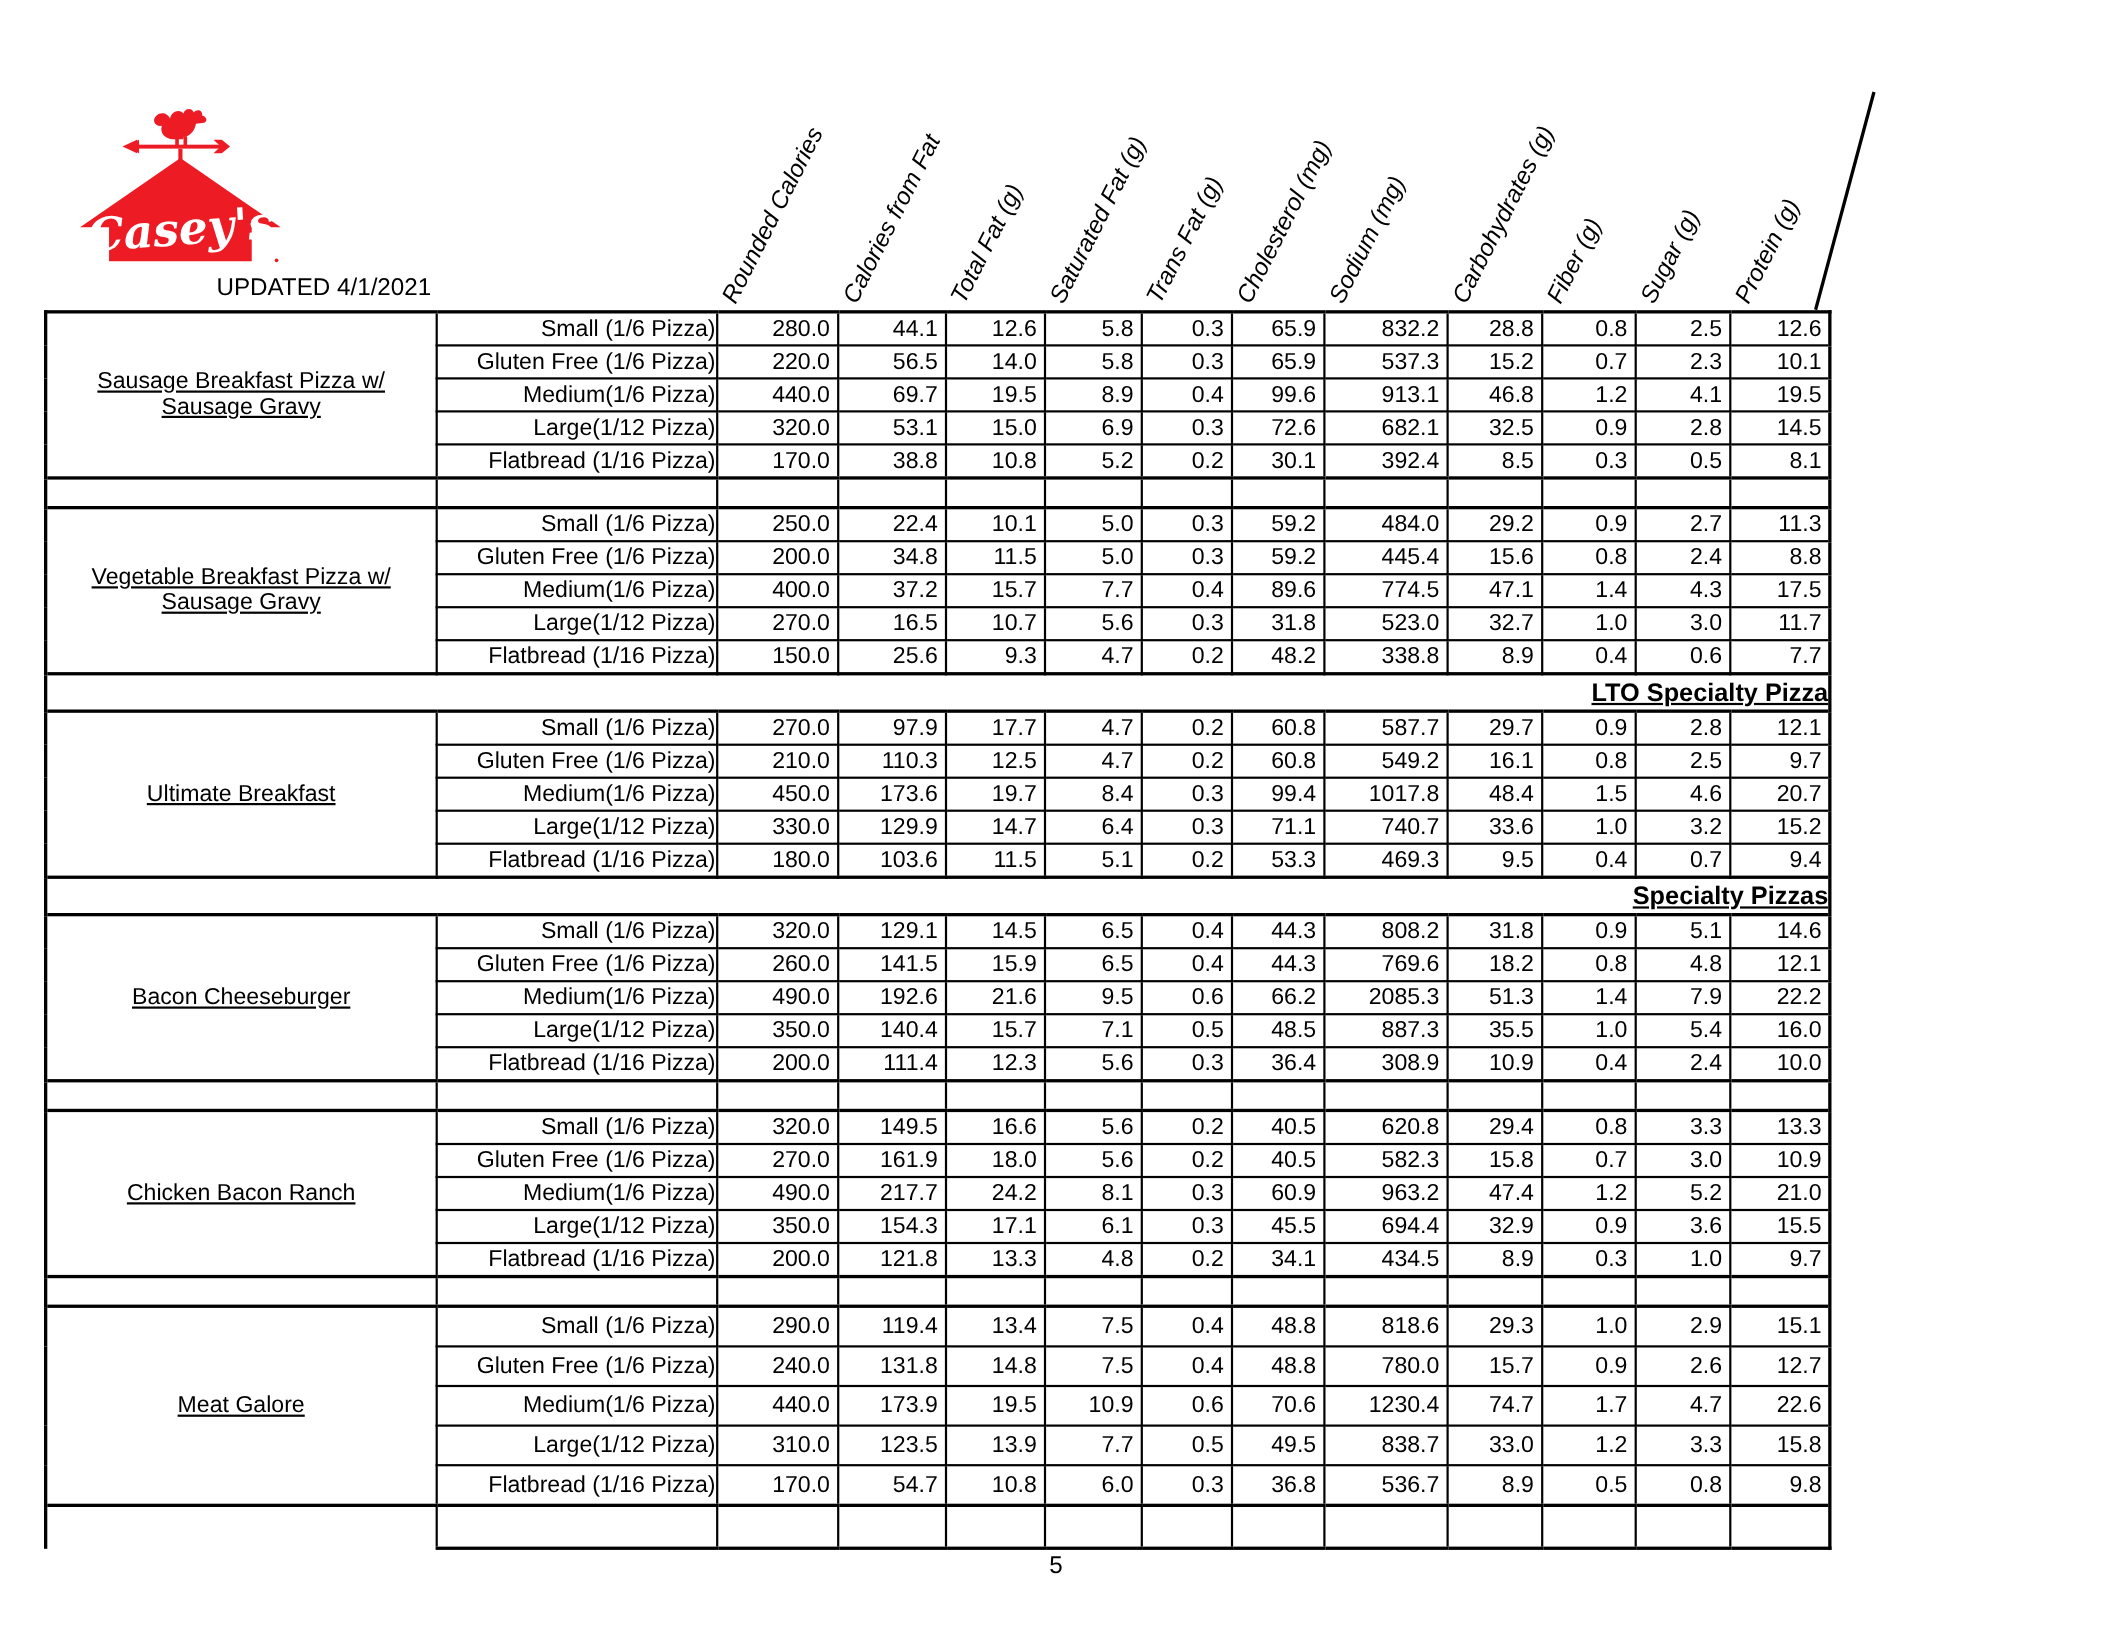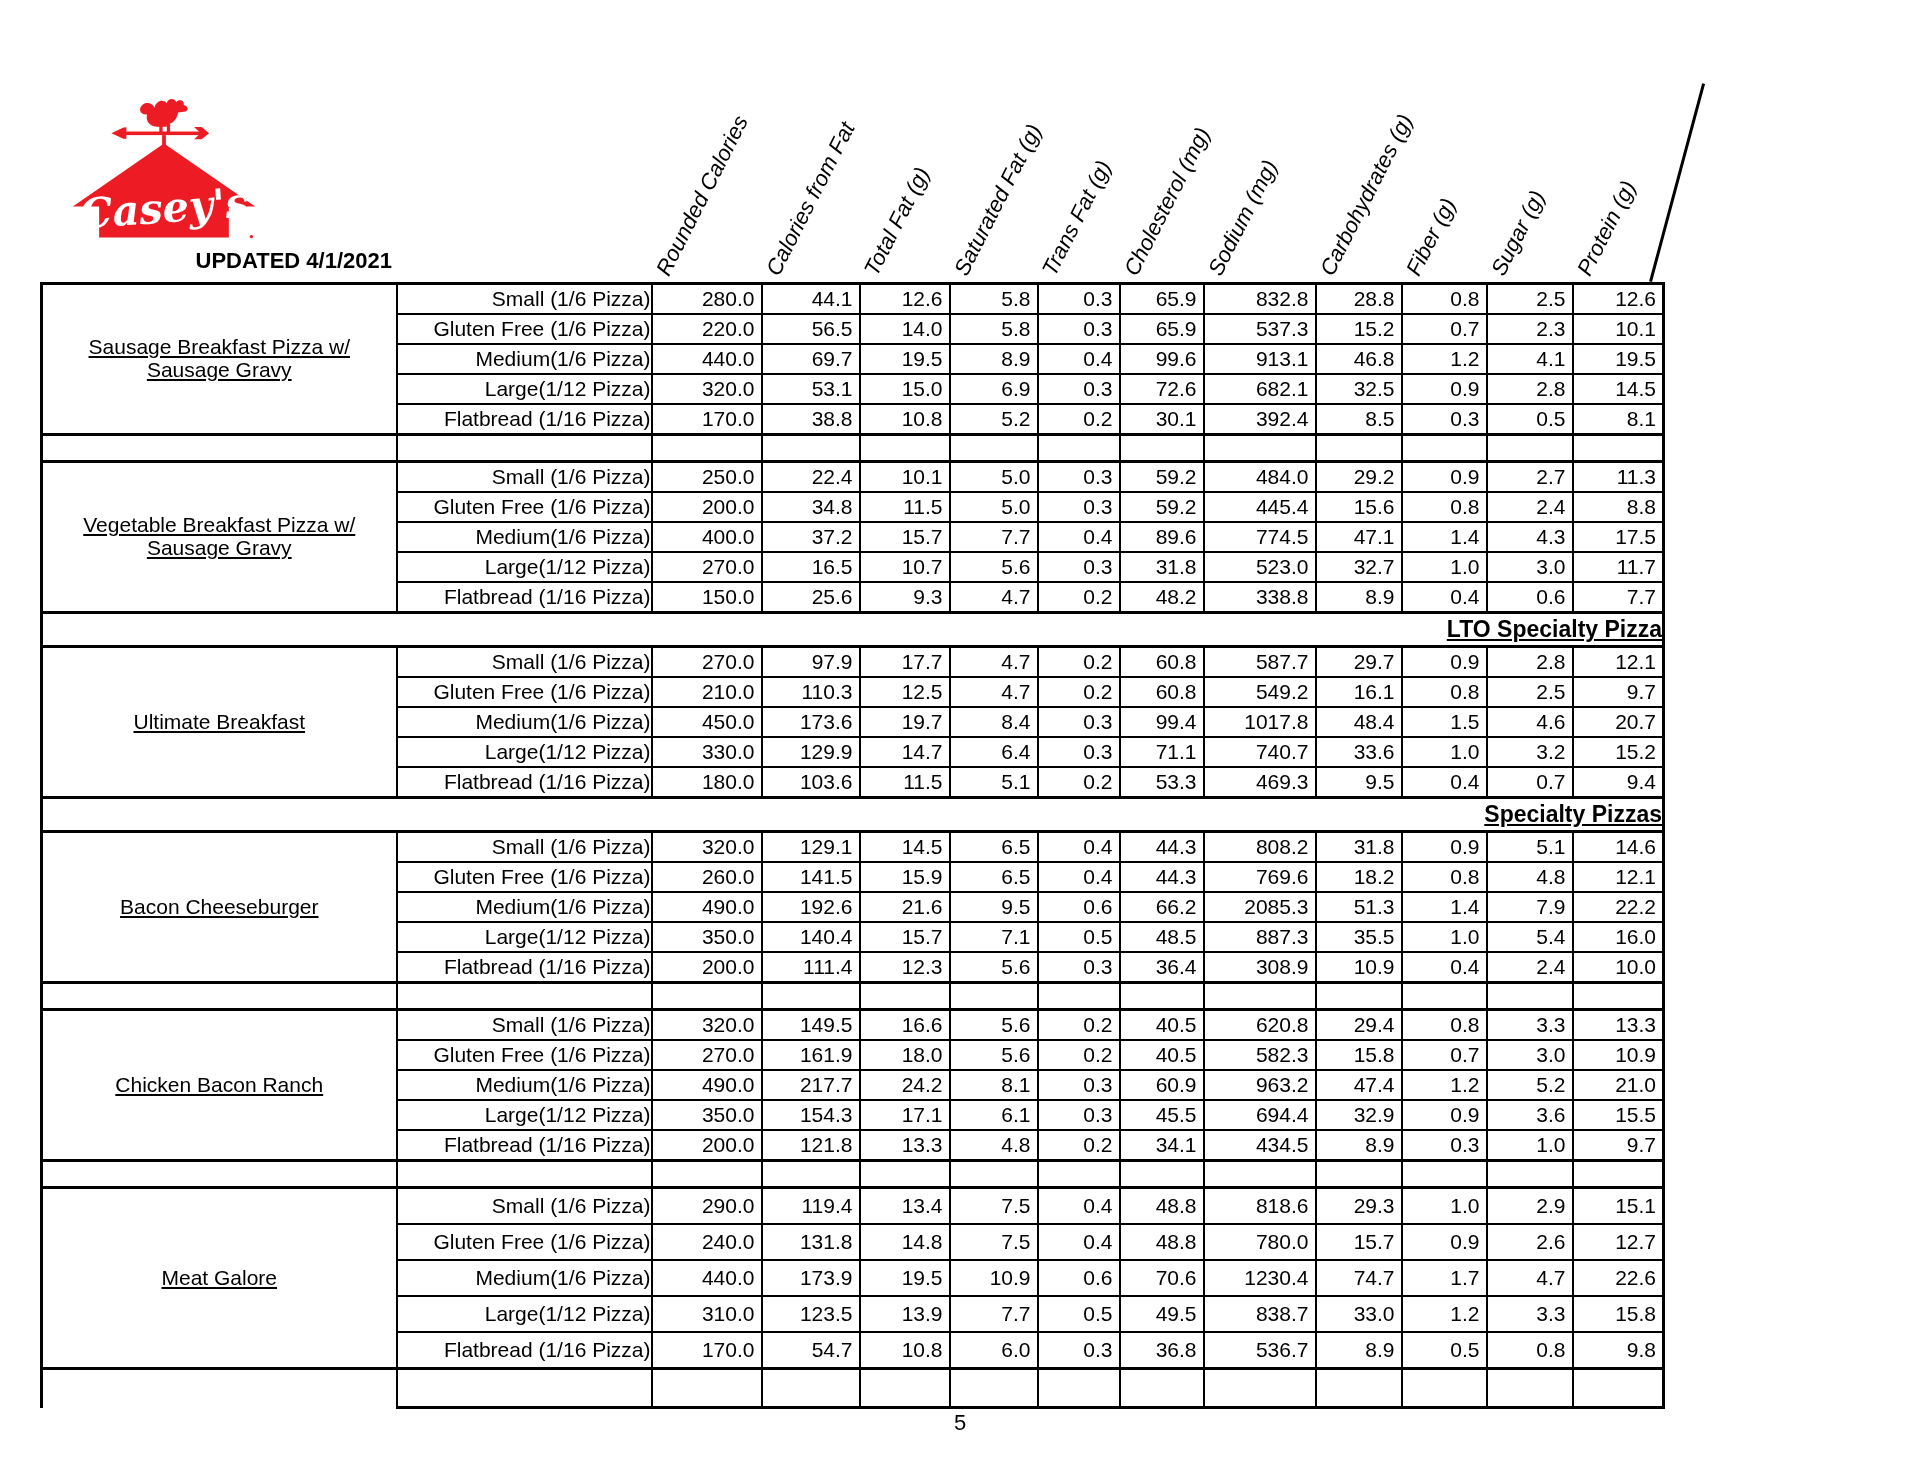--- a/index.html
+++ b/index.html
@@ -3,21 +3,21 @@
 <meta charset="utf-8">
 <style>
   html,body { margin:0; padding:0; background:#fff; }
   .page {
     position:relative; width:1920px; height:1484px; background:#ffffff;
     font-family:"Liberation Sans", sans-serif; color:#000; overflow:hidden;
   }
   .logo { position:absolute; left:70px; top:96px; width:188px; height:144px; }
   .updated {
     position:absolute; left:40px; top:248px; width:352px; text-align:right;
-    font-weight:bold; font-size:22px;
+    font-weight:normal; font-size:22px;
   }
   .headers { position:absolute; left:40px; top:68px; width:1720px; height:214px; }
   .hlabel {
     position:absolute; bottom:2px; white-space:nowrap; font-style:italic;
     font-size:22px; transform:rotate(-63deg); transform-origin:0 100%;
   }
   .slash {
     position:absolute; bottom:0; left:1612px; width:205px; height:3px;
     background:#000; transform:rotate(-75deg); transform-origin:0 100%;
   }
@@ -107,21 +107,21 @@
         <tbody>
           <tr class="nutrition-row sec-start">
             <td class="group-cell b-left" rowspan="5">Sausage Breakfast Pizza w/ Sausage Gravy</td>
             <td class="size-cell">Small (1/6 Pizza)</td>
             <td class="value-cell">280.0</td>
             <td class="value-cell">44.1</td>
             <td class="value-cell">12.6</td>
             <td class="value-cell">5.8</td>
             <td class="value-cell">0.3</td>
             <td class="value-cell">65.9</td>
-            <td class="value-cell">832.8</td>
+            <td class="value-cell">832.2</td>
             <td class="value-cell">28.8</td>
             <td class="value-cell">0.8</td>
             <td class="value-cell">2.5</td>
             <td class="value-cell b-right">12.6</td>
           </tr>
           <tr class="nutrition-row">
             <td class="size-cell">Gluten Free (1/6 Pizza)</td>
             <td class="value-cell">220.0</td>
             <td class="value-cell">56.5</td>
             <td class="value-cell">14.0</td>

